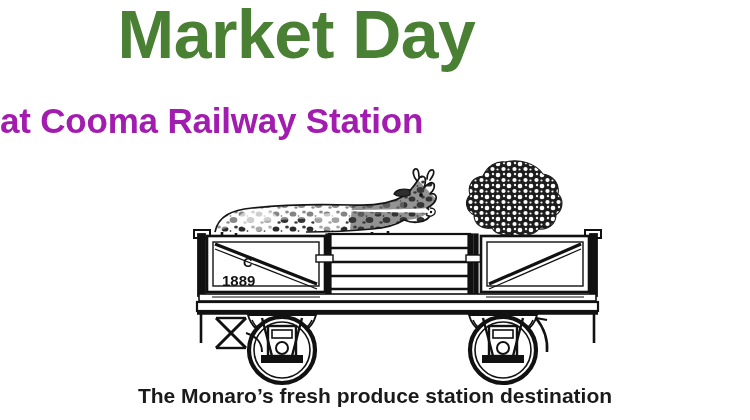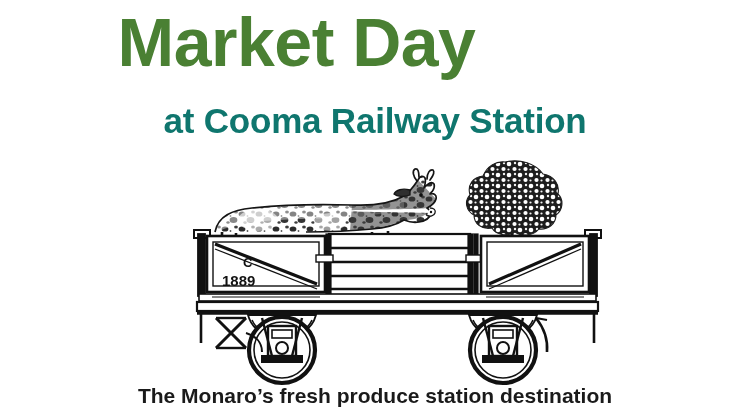--- a/index.html
+++ b/index.html
@@ -11,41 +11,41 @@
     position: relative;
     width: 750px;
     height: 420px;
     background: #ffffff;
     overflow: hidden;
     font-family: "Liberation Sans", sans-serif;
   }
   #title {
     position: absolute;
     left: 0;
-    top: 8px;
+    top: 0;
     width: 593px;
     text-align: center;
     font-size: 68px;
     font-weight: bold;
     line-height: 1.0;
     letter-spacing: -0.5px;
     color: #4a8033;
     white-space: nowrap;
   }
   #subtitle {
     position: absolute;
     left: 0;
     top: 103px;
     width: 750px;
-    text-align: center;
+    text-align: left;
     font-size: 35px;
     font-weight: bold;
     line-height: 1.0;
     letter-spacing: -0.2px;
-    color: #0f766e;
+    color: #a21caf;
     white-space: nowrap;
   }
   #tagline {
     position: absolute;
     left: 0;
     top: 385px;
     width: 750px;
     text-align: center;
     font-size: 21px;
     font-weight: bold;

